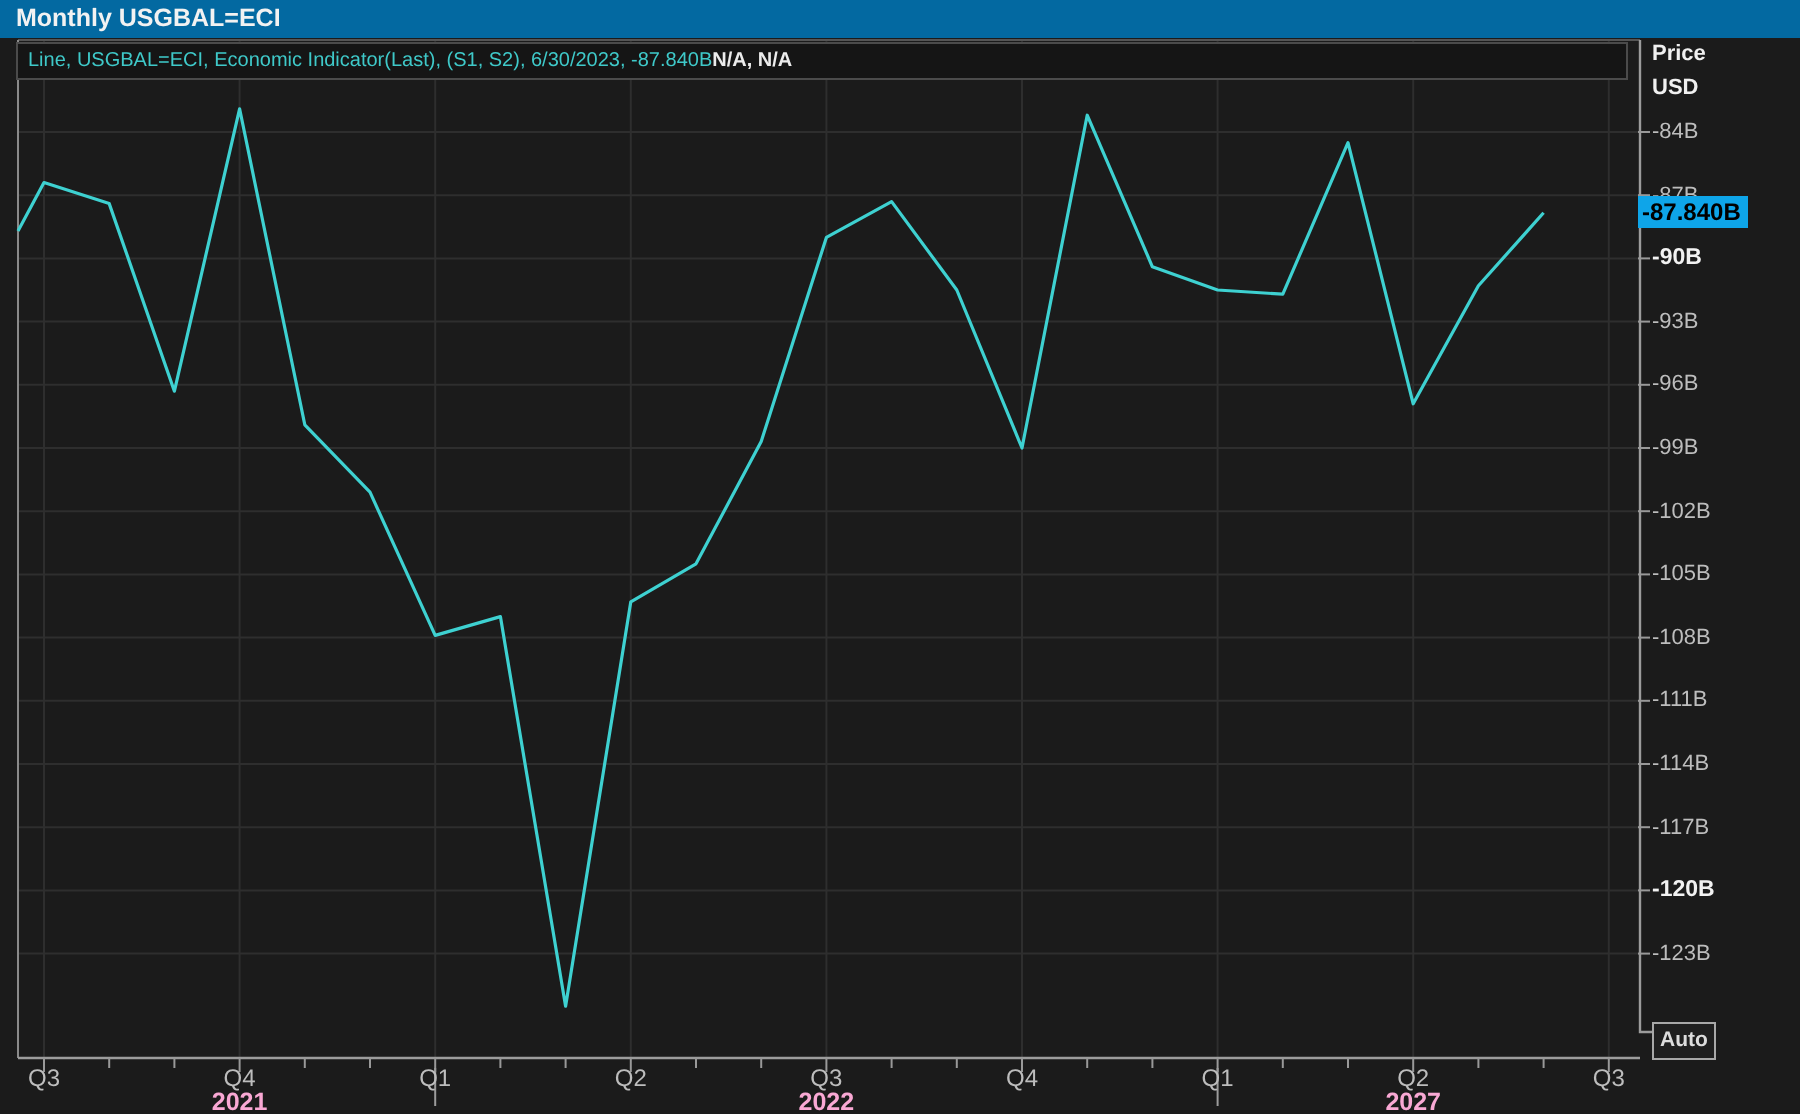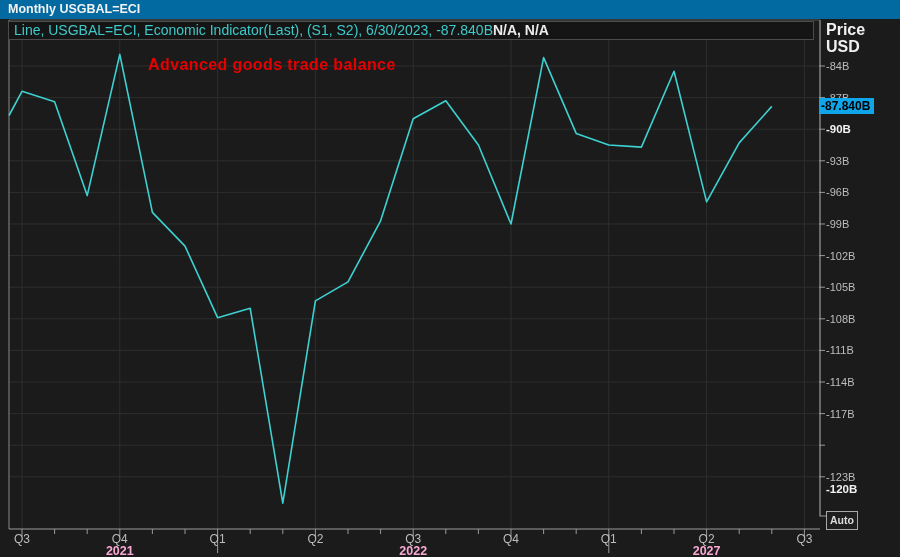--- a/index.html
+++ b/index.html
@@ -11,38 +11,38 @@
   }
   #topbar{
     position:absolute;left:0;top:0;width:900px;height:19px;
     background:#0369a1;color:#e9e9e9;
   }
   #title{position:absolute;left:8px;top:2px;font-size:12.5px;font-weight:bold;color:#f2f2f2;white-space:nowrap;}
   #range{position:absolute;right:4px;top:2px;font-size:12px;color:#e4e4e4;white-space:nowrap;}
   #legendbox{
     position:absolute;left:8px;top:21px;width:806px;height:19px;
     background:#151515;border:1px solid #4b4b4b;box-sizing:border-box;
-    line-height:17px;font-size:14px;white-space:nowrap;overflow:hidden;
+    line-height:17px;font-size:10px;white-space:nowrap;overflow:hidden;
     padding-left:5px;z-index:3;
   }
   .legend-series{color:#3fc9c9;}
   .legend-na{color:#ececec;font-weight:bold;}
   #annotation{
     position:absolute;left:148px;top:56px;z-index:4;
     font-size:16px;font-weight:bold;letter-spacing:.4px;white-space:nowrap;
   }
   svg{position:absolute;left:0;top:0;z-index:1;}
   #labels{position:absolute;left:0;top:0;width:900px;height:557px;z-index:2;pointer-events:none;}
   .ytick{
     position:absolute;left:826px;transform:translateY(-50%);
     font-size:11px;color:#bdbdbd;white-space:nowrap;text-align:center;
   }
   .ytick.bold{font-weight:bold;color:#f2f2f2;font-size:11.5px;}
   #price-label,#usd-label{
-    position:absolute;left:826px;font-size:16px;font-weight:bold;color:#f0f0f0;white-space:nowrap;
+    position:absolute;left:826px;font-size:11px;font-weight:bold;color:#f0f0f0;white-space:nowrap;
   }
   #price-label{top:21px;} #usd-label{top:38px;}
   #badge{
     position:absolute;left:819px;z-index:5;
     background:#00e0e0;color:#000;font-size:12px;font-weight:bold;
     height:16px;line-height:16px;padding:0 4px 0 2px;white-space:nowrap;
   }
   .qlabel{
     position:absolute;top:532px;transform:translateX(-50%);
     font-size:12px;color:#bdbdbd;white-space:nowrap;
@@ -135,39 +135,38 @@
       <line x1="804.4000000000001" y1="529" x2="804.4000000000001" y2="536" stroke="#999" stroke-width="1"></line>
       <line x1="217.60000000000002" y1="534" x2="217.60000000000002" y2="553" stroke="#9c9c9c" stroke-width="1"></line>
       <line x1="608.8000000000001" y1="534" x2="608.8000000000001" y2="553" stroke="#9c9c9c" stroke-width="1"></line>
       <polyline points="9.0,115.5 22.0,91.3 54.6,101.8 87.2,195.6 119.8,54.4 152.4,212.4 185.0,246.1 217.6,317.7 250.2,308.3 282.8,503.1 315.4,300.9 348.0,281.9 380.6,220.8 413.2,118.7 445.8,100.8 478.4,145.0 511.0,224.0 543.6,57.6 576.2,133.4 608.8,145.0 641.4,147.1 674.0,71.3 706.6,201.9 739.2,142.9 771.8,106.4" fill="none" stroke="#3ed1d1" stroke-width="1.6" stroke-linejoin="round"></polyline>
     </svg>
 
   <div id="legendbox">
     <span class="legend-series">Line, USGBAL=ECI, Economic Indicator(Last), (S1, S2), 6/30/2023, -87.840B</span><span class="legend-na">N/A, N/A</span>
   </div>
 
-  <div id="annotation" style="color: rgb(230, 0, 0);">Advanced goods trade balance</div>
 
   <div id="labels">
     <span id="price-label">Price</span>
     <span id="usd-label">USD</span>
     <span id="badge" style="top: 98.4479px; background: #0ea5e9;">-87.840B</span>
   <span class="ytick" style="top: 66px;">-84B</span>
       <span class="ytick" style="top: 97.5999px;">-87B</span>
       <span class="ytick bold" style="top: 129.2px;">-90B</span>
       <span class="ytick" style="top: 160.8px;">-93B</span>
       <span class="ytick" style="top: 192.4px;">-96B</span>
       <span class="ytick" style="top: 224px;">-99B</span>
       <span class="ytick" style="top: 255.599px;">-102B</span>
       <span class="ytick" style="top: 287.199px;">-105B</span>
       <span class="ytick" style="top: 318.799px;">-108B</span>
       <span class="ytick" style="top: 350.399px;">-111B</span>
       <span class="ytick" style="top: 381.999px;">-114B</span>
       <span class="ytick" style="top: 413.599px;">-117B</span>
-      <span class="ytick bold" style="top: 445.199px; margin-top: 44px;">-120B</span>
+      <span class="ytick bold" style="top: 445.199px;">-120B</span>
       <span class="ytick" style="top: 476.799px;">-123B</span>
       <span class="qlabel" style="left: 22px;">Q3</span>
       <span class="qlabel" style="left: 119.8px;">Q4</span>
       <span class="qlabel" style="left: 217.6px;">Q1</span>
       <span class="qlabel" style="left: 315.4px;">Q2</span>
       <span class="qlabel" style="left: 413.2px;">Q3</span>
       <span class="qlabel" style="left: 511px;">Q4</span>
       <span class="qlabel" style="left: 608.8px;">Q1</span>
       <span class="qlabel" style="left: 706.6px;">Q2</span>
       <span class="qlabel" style="left: 804.4px;">Q3</span>

